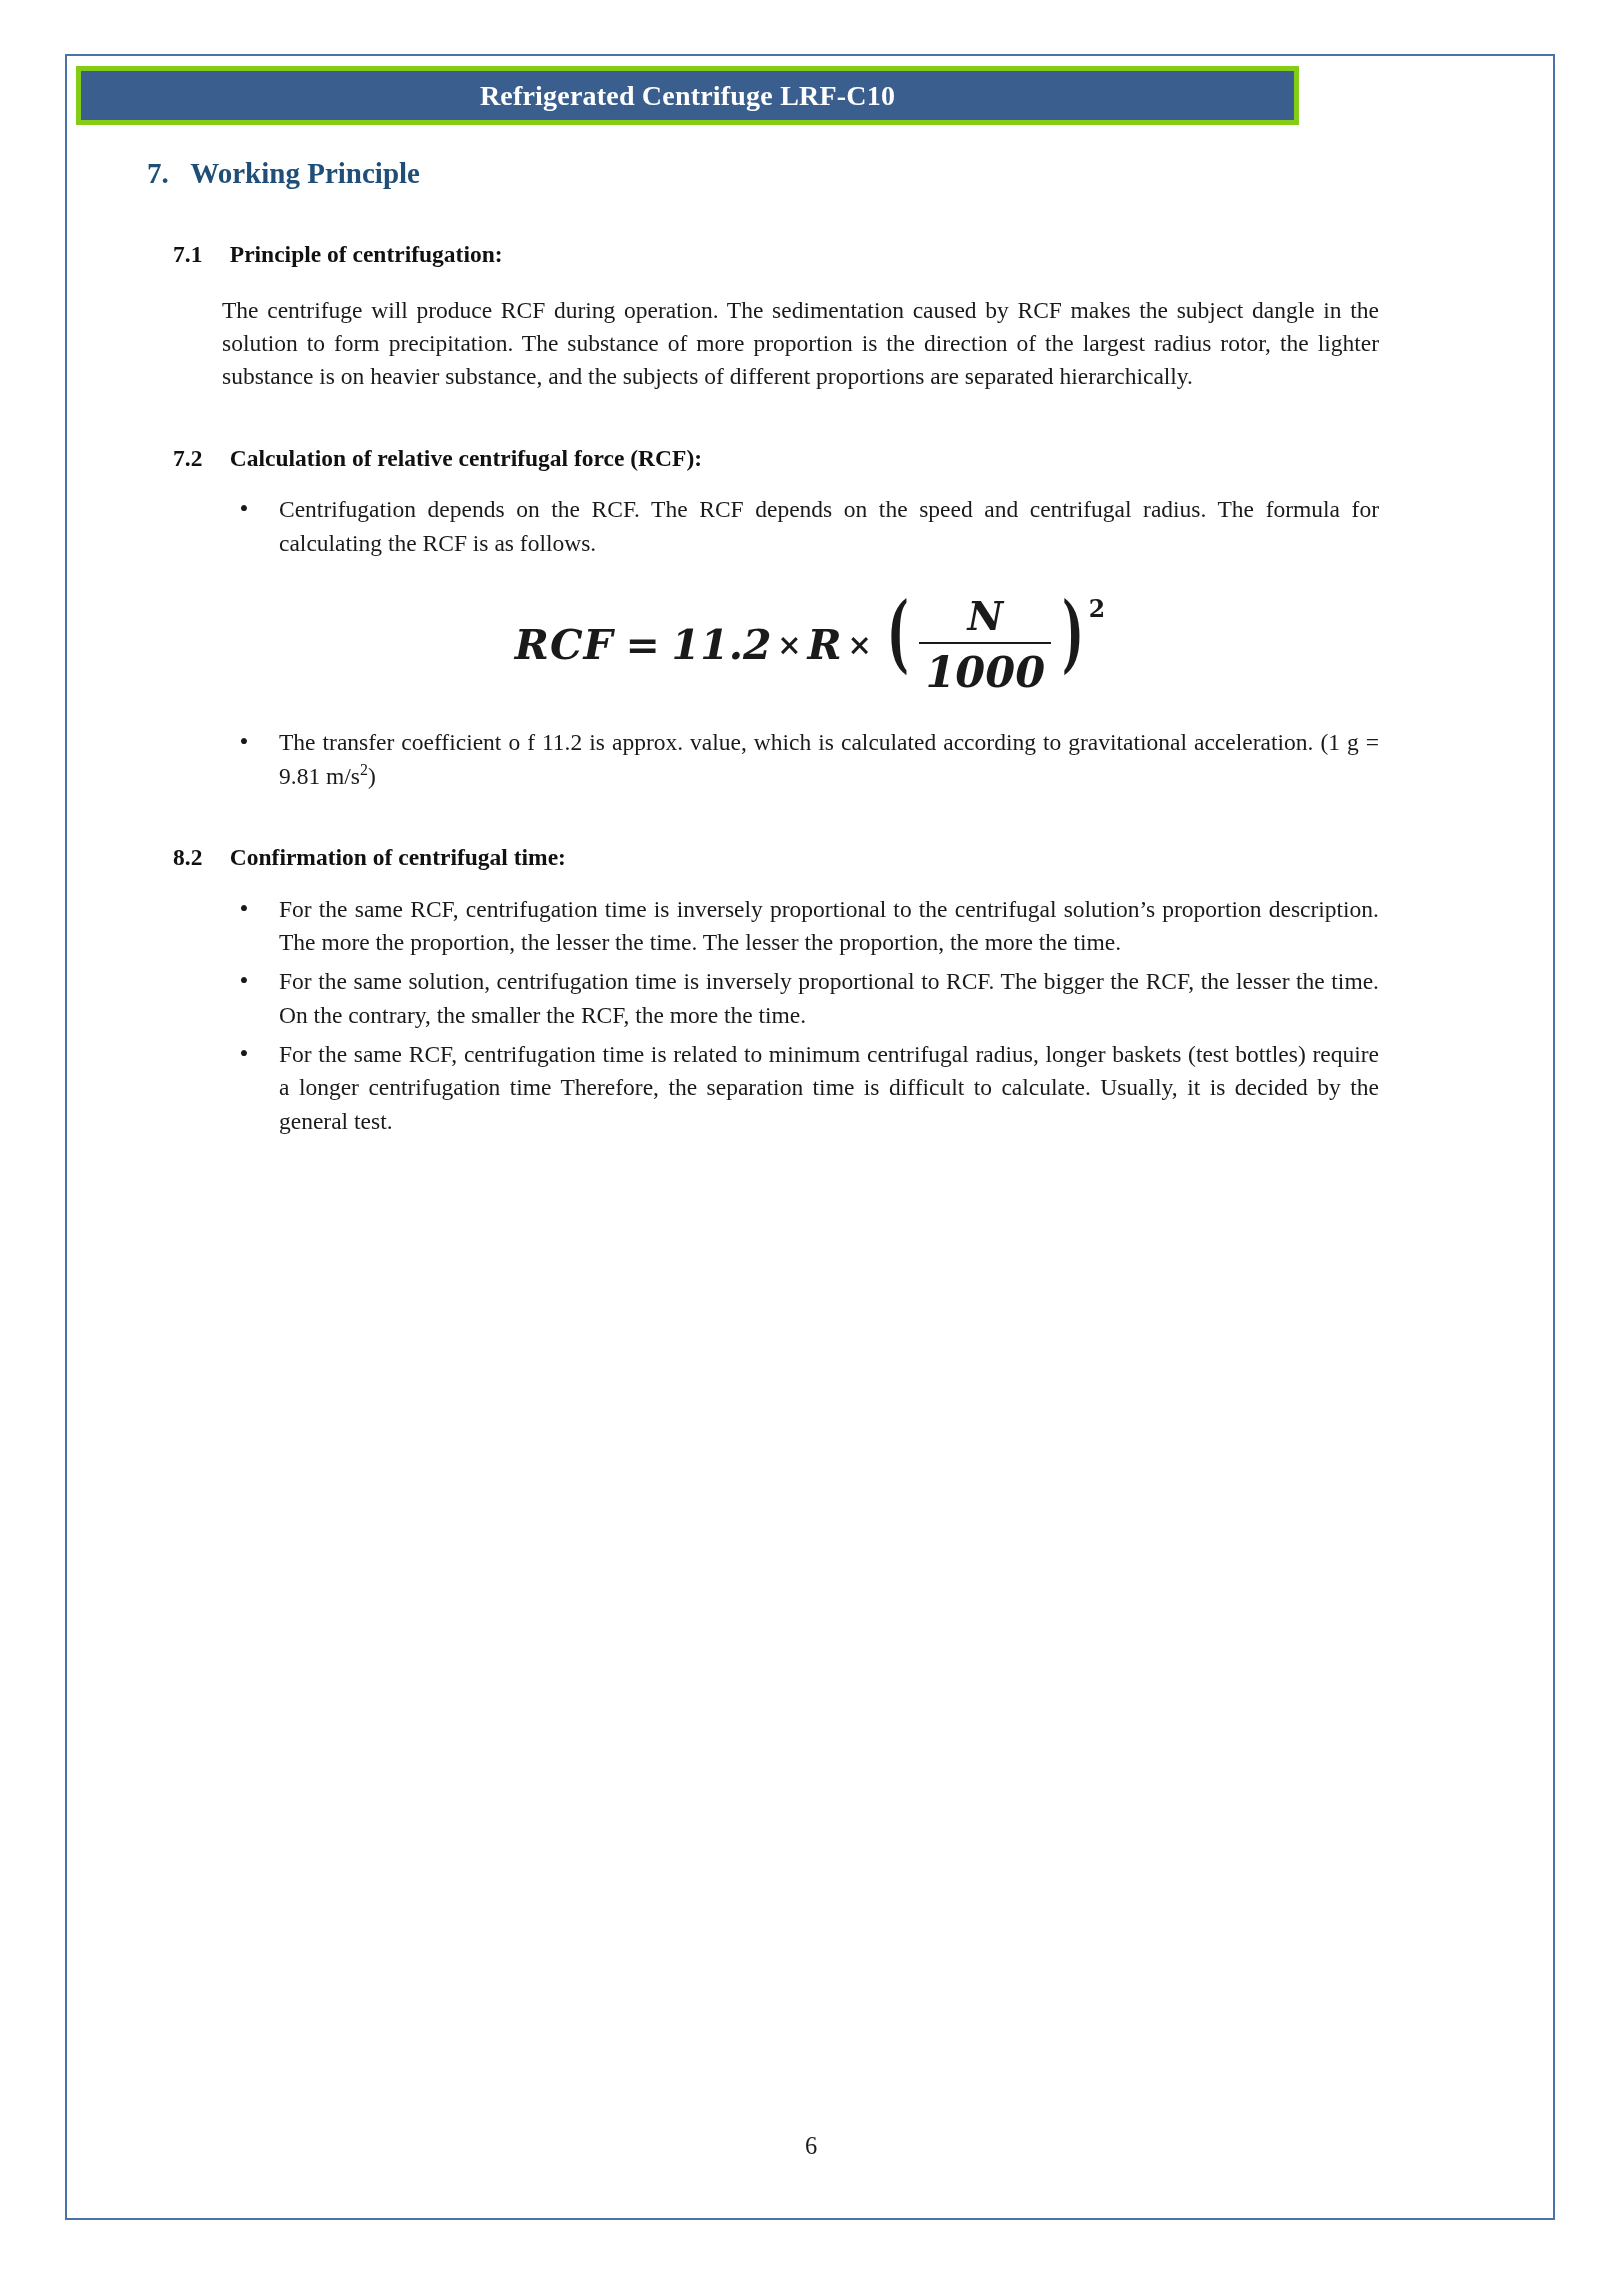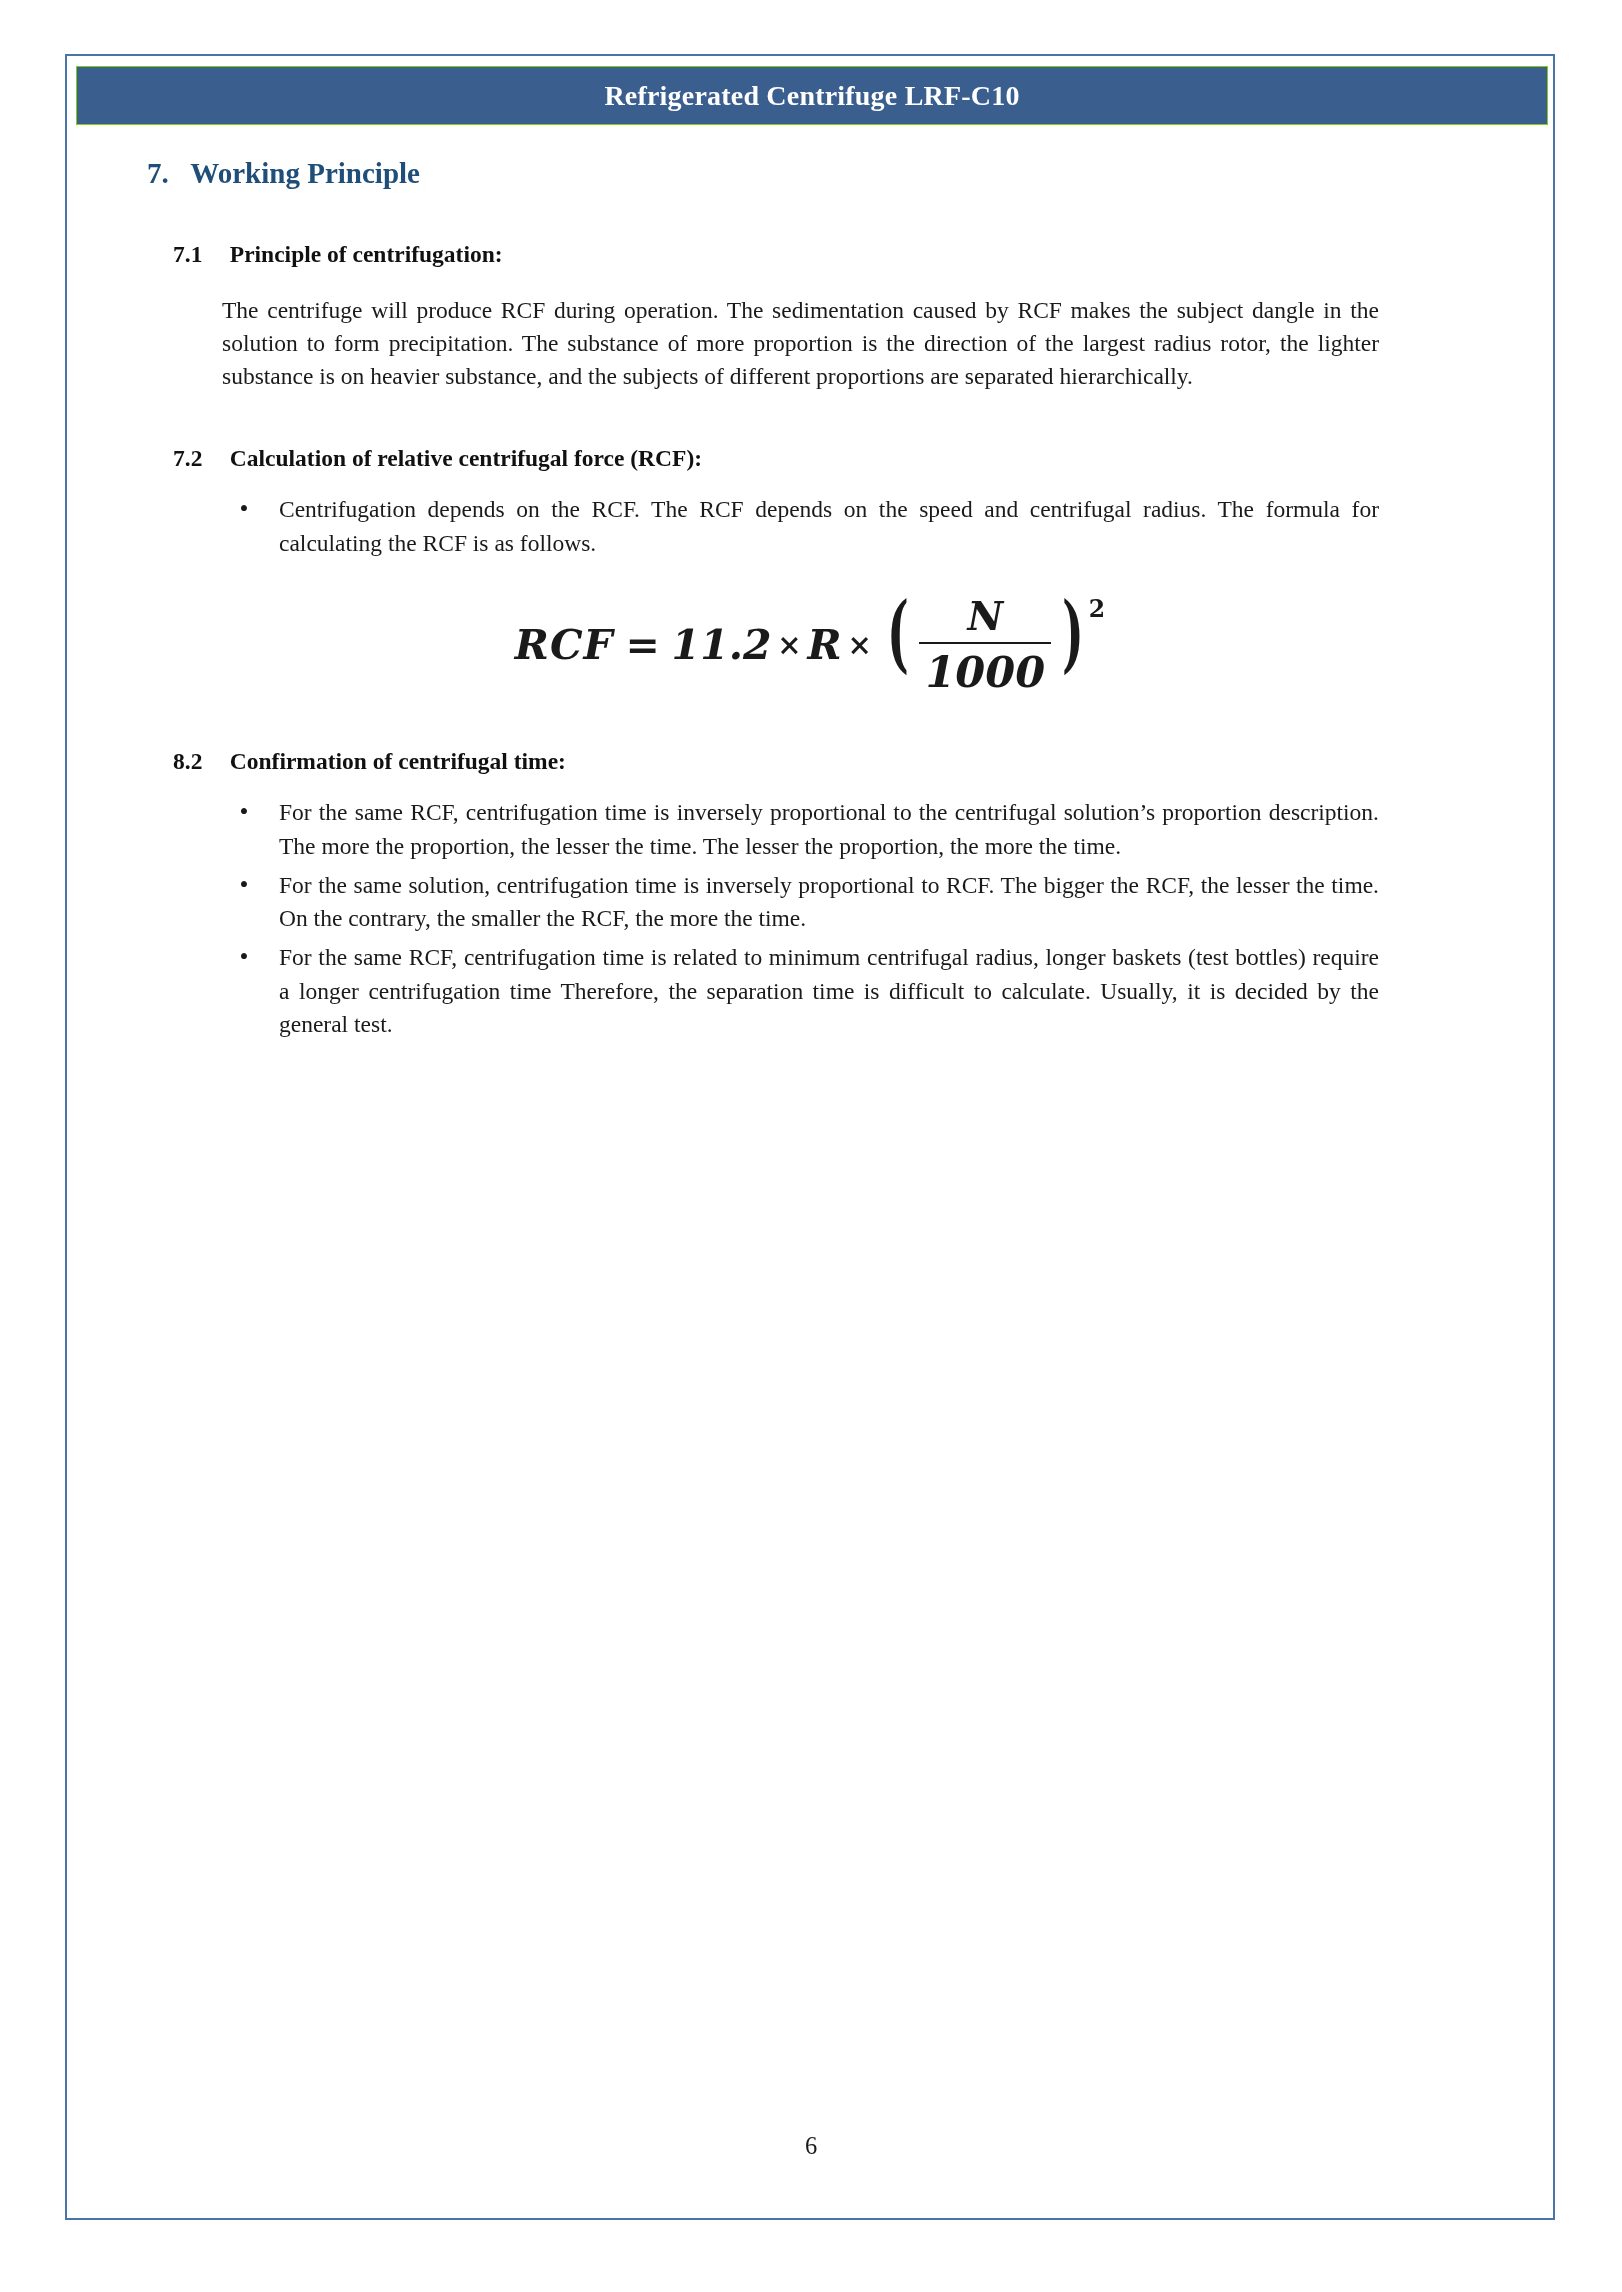--- a/index.html
+++ b/index.html
@@ -24,24 +24,24 @@
     height: 2166px;
     border: 2px solid #4a74a8;
     box-sizing: border-box;
   }
 
   
   .header-bar {
     position: absolute;
     left: 76px;
     top: 66px;
-    width: 1472px;
+    width: 1223px;
     height: 59px;
     background: #3a5f8f;
-    border: 1px solid #84cc16;
+    border: 5px solid #84cc16;
     box-sizing: border-box;
     display: flex;
     align-items: center;
     justify-content: center;
   }
   .header-title {
     color: #ffffff;
     font-size: 28px;
     font-weight: bold;
     font-family: "Liberation Serif", serif;
@@ -222,20 +222,25 @@
           <span class="numer">N</span>
           <span class="bar"></span>
           <span class="denom">1000</span>
         </span>
         <span class="paren">)</span>
         <span class="sup-exp">2</span>
       </span>
     </div>
   </div>
 
+  <ul class="bullets">
+    <li>
+      <span>The  transfer  coefficient  o f  11.2  is  approx.  value,  which  is  calculated according  to gravitational acceleration. (1 g = 9.81 m/s</span><sup class="inline-sup">2</sup><span>)</span>
+    </li>
+  </ul>
 
   <h2 class="sub-heading">
     <span class="snum">8.2</span>
     <span class="stxt">Confirmation of centrifugal time:</span>
   </h2>
   <ul class="bullets">
     <li>For the same RCF, centrifugation time is inversely proportional to the centrifugal solution’s proportion description. The more the proportion, the lesser the time. The lesser the proportion, the more the time.</li>
     <li>For the same solution, centrifugation time is inversely proportional to RCF. The bigger the RCF, the lesser the time. On the contrary, the smaller the RCF, the more the time.</li>
     <li>For the same RCF, centrifugation time is related to minimum centrifugal radius, longer baskets (test bottles) require a longer centrifugation time Therefore, the separation time is difficult to calculate. Usually, it is decided by the general test.</li>
   </ul>

